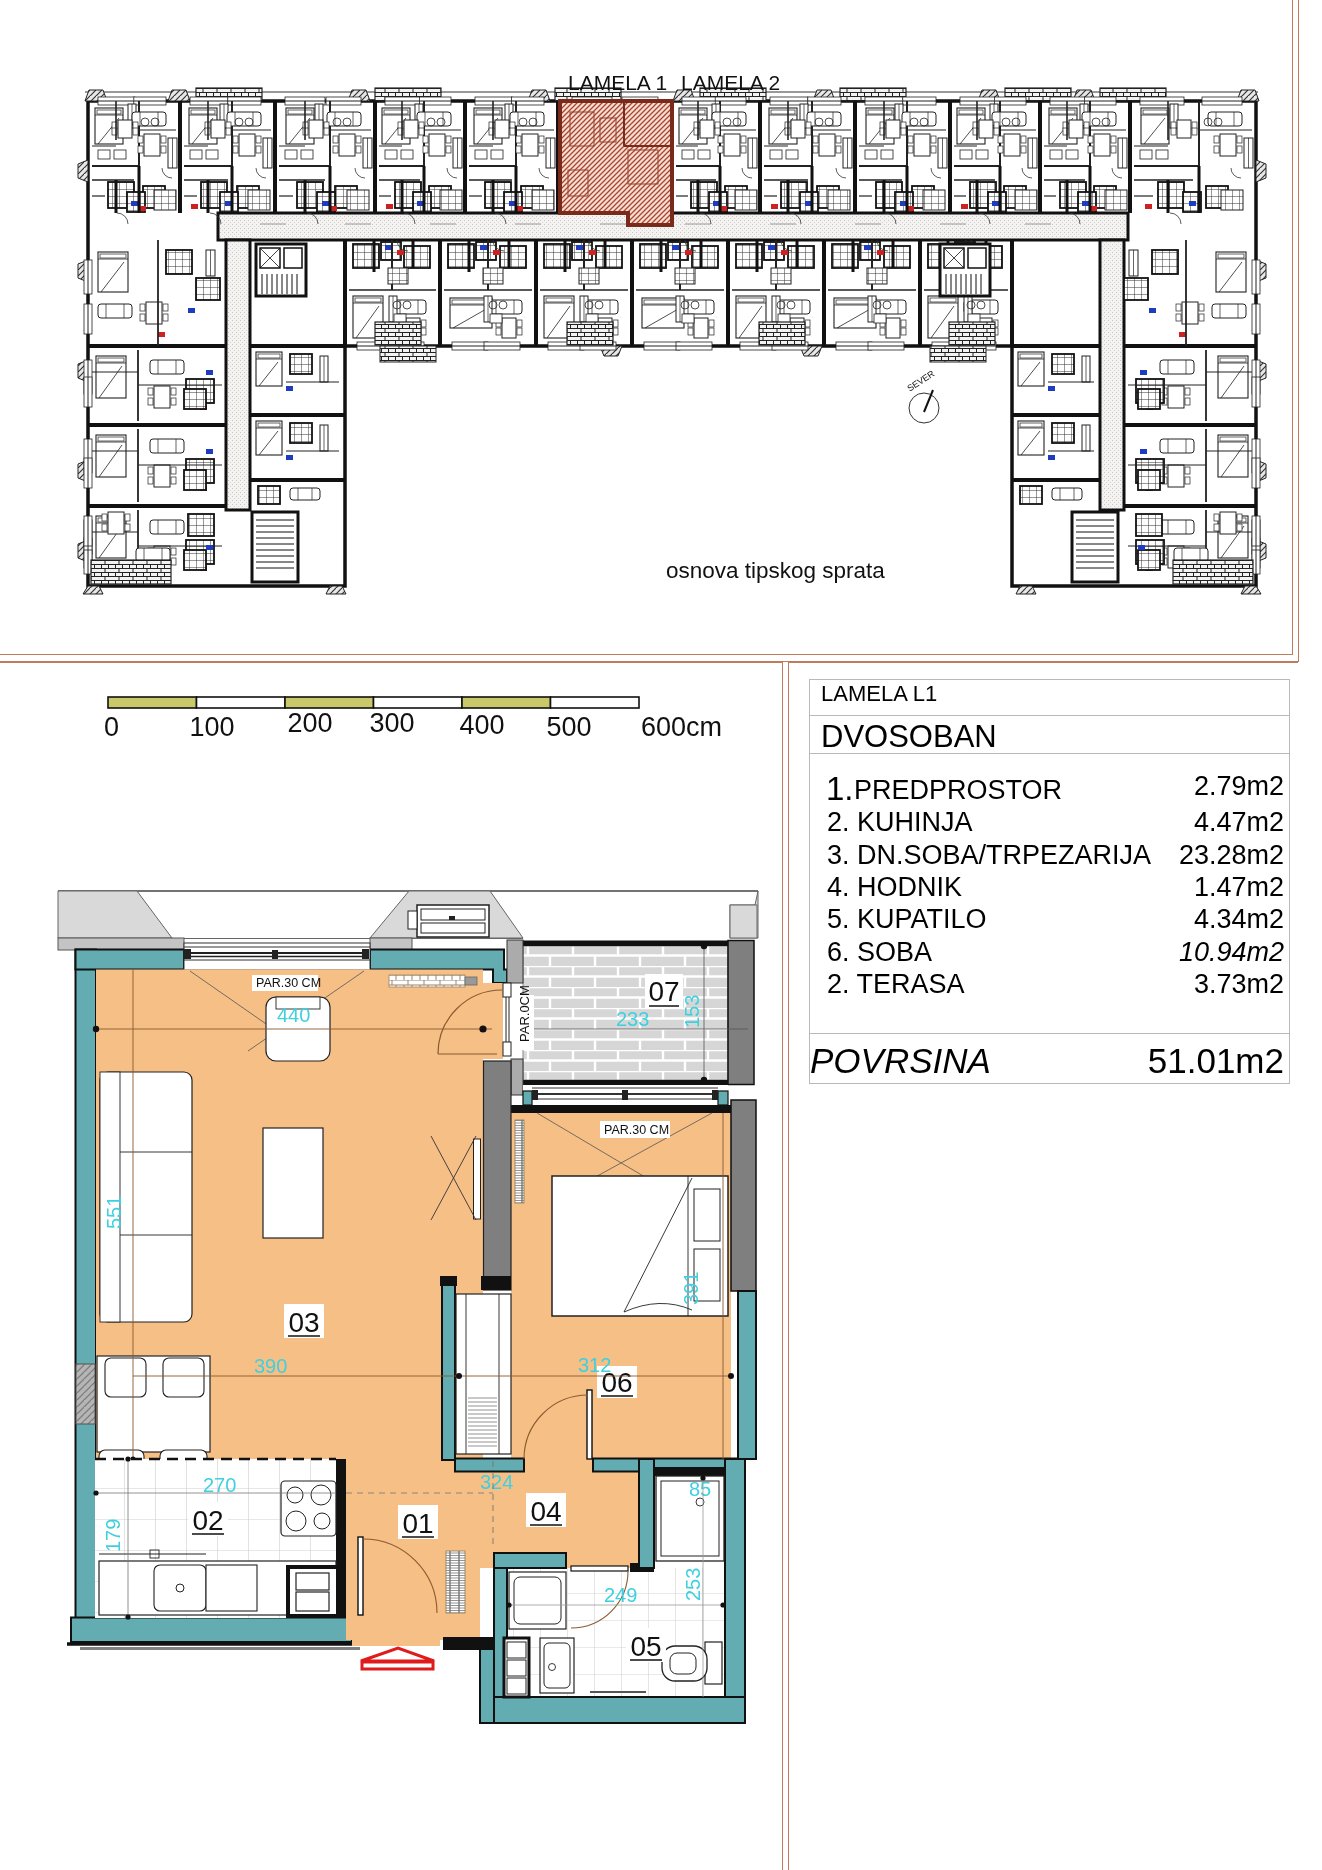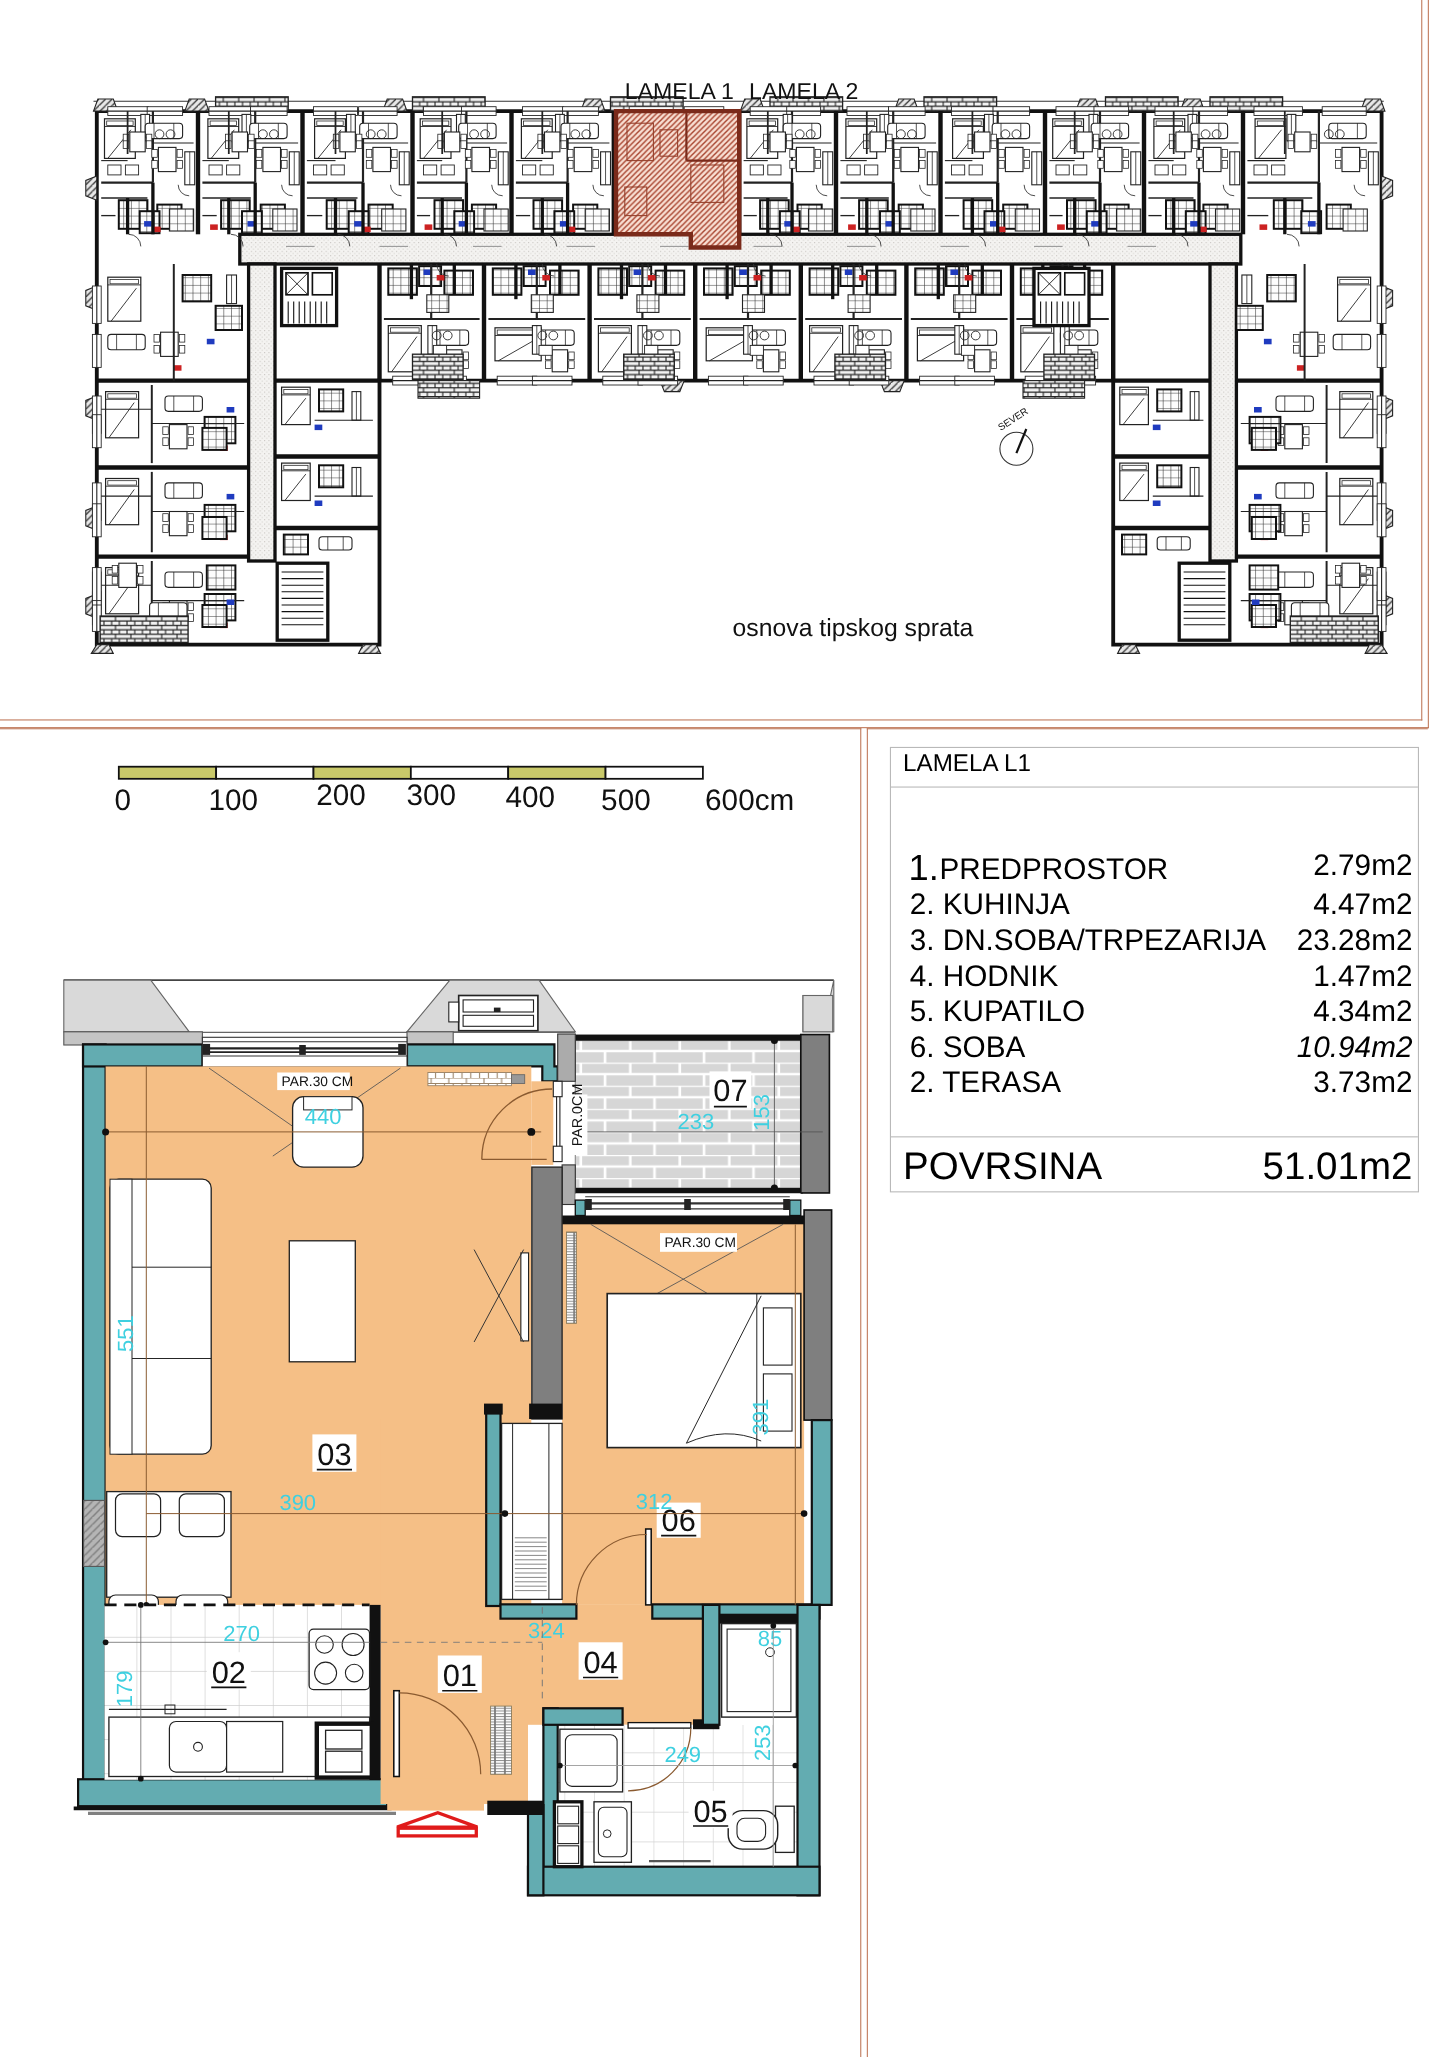--- a/index.html
+++ b/index.html
@@ -1681,36 +1681,39 @@
 
 <rect x="76" y="1364" width="19" height="60" fill="url(#ghatch)" stroke="#555" stroke-width="1"></rect>
 </svg>
 
 <div class="abs" style="left:809px;top:679px;width:479px;height:403px;border:1.5px solid #b9b9b9">
 
  <div style="position:absolute;left:0;top:0;width:100%;height:35px;border-bottom:1.5px solid #b9b9b9;">
    <span style="position:absolute;left:11px;top:1px;font-size:22px;">LAMELA L1</span>
  </div>
 
+ <div style="position:absolute;left:0;top:36.5px;width:100%;height:36px;border-bottom:1.5px solid #b9b9b9;">
+   <span style="position:absolute;left:11px;top:2px;font-size:31px;">DVOSOBAN</span>
+ </div>
 
  <div style="position:absolute;left:0;top:74px;width:100%;height:279px;border-bottom:1.5px solid #b9b9b9;font-size:27px;">
    <span style="position:absolute;left:16px;top:16px;font-size:33px;">1.</span>
    <span style="position:absolute;left:44px;top:21px;">PREDPROSTOR</span>
       <span style="position:absolute;right:5px;top:17px;">2.79m2</span>
    <span style="position:absolute;left:17px;top:53px;">2. KUHINJA</span>
       <span style="position:absolute;right:5px;top:53px;">4.47m2</span>
    <span style="position:absolute;left:17px;top:86px;">3. DN.SOBA/TRPEZARIJA</span>
       <span style="position:absolute;right:5px;top:86px;">23.28m2</span>
    <span style="position:absolute;left:17px;top:118px;">4. HODNIK</span>
       <span style="position:absolute;right:5px;top:118px;">1.47m2</span>
    <span style="position:absolute;left:17px;top:150px;">5. KUPATILO</span>
       <span style="position:absolute;right:5px;top:150px;">4.34m2</span>
    <span style="position:absolute;left:17px;top:183px;text-align:center;">6. SOBA</span>
       <span style="position:absolute;right:5px;top:183px;font-style:italic;">10.94m2</span>
    <span style="position:absolute;left:17px;top:215px;">2. TERASA</span>
       <span style="position:absolute;right:5px;top:215px;">3.73m2</span>
  </div>
 
  <div style="position:absolute;left:0;top:355px;width:100%;height:48px;font-size:35px;">
-   <span style="position:absolute;left:11px;top:6px;">POVRSINA</span>
+   <span style="position:absolute;left:0;top:6px;font-style:italic;">POVRSINA</span>
       <span style="position:absolute;right:5px;top:6px;">51.01m2</span>
  </div>
 </div>
 
 </body></html>

